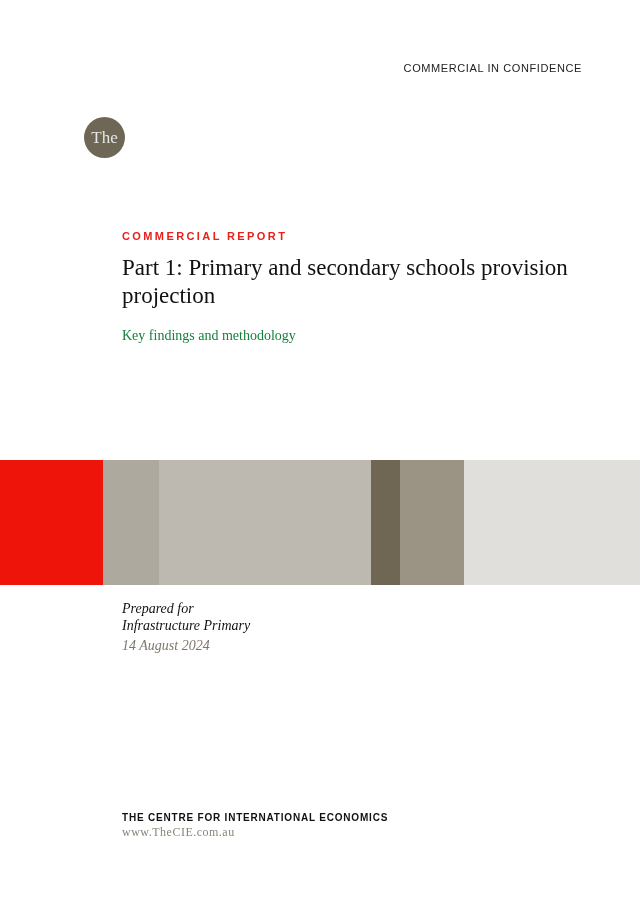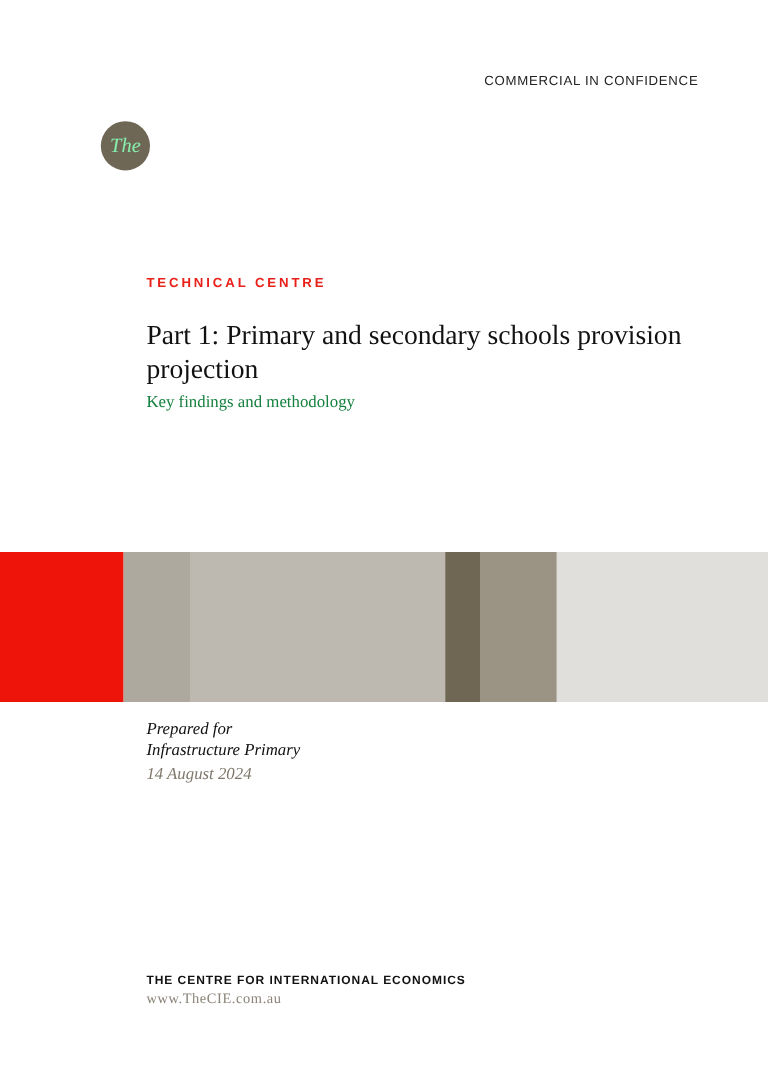--- a/index.html
+++ b/index.html
@@ -14,32 +14,32 @@
     font-size: 11px; letter-spacing: 0.6px; color: #222;
   }
   .logo { position: absolute; left: 84px; top: 101px; width: 113px; height: 80px; }
   .logo-box {
     position: absolute; left: 19px; top: 26px; width: 93px; height: 53px;
     background: #ee1c0e;
     color: #fff; font-family: "Liberation Serif", serif;
     font-size: 42px; line-height: 53px; text-align: center; letter-spacing: 1px;
   }
   .logo-circle {
-    position: absolute; left: 0; top: 0; width: 41px; height: 41px;
+    position: absolute; left: 0; top: 16px; width: 41px; height: 41px;
     border-radius: 50%; background: #6f6756;
-    color: #86efac; font-style: italic; font-size: 17px;
+    color: #e5e5e5; font-size: 17px;
     line-height: 41px; text-align: center; z-index: 2;
   }
   .kicker {
     position: absolute; left: 122px; top: 230px;
     font-family: "Liberation Sans", sans-serif; font-weight: bold;
     font-size: 11px; letter-spacing: 2.4px; color: #e8201a;
   }
   .title {
-    position: absolute; left: 122px; top: 266px; width: 460px;
+    position: absolute; left: 122px; top: 254px; width: 460px;
     font-size: 23px; line-height: 28px; color: #111; margin: 0; font-weight: normal;
   }
   .subtitle {
     position: absolute; left: 122px; top: 328px;
     font-size: 14px; color: #15803d;
   }
   .band { position: absolute; left: 0; top: 460px; width: 640px; height: 125px; display: flex; }
   .band div { height: 100%; }
   .prepared {
     position: absolute; left: 122px; top: 600px;
@@ -61,21 +61,21 @@
 </style>
 </head>
 <body>
 
 <div class="confidential">COMMERCIAL IN CONFIDENCE</div>
 
 <div class="logo">
   <div class="logo-circle">The</div>
 </div>
 
-<div class="kicker">TECHNICAL CENTRE</div>
+<div class="kicker">COMMERCIAL REPORT</div>
 <h1 class="title">Part 1: Primary and secondary schools provision projection</h1>
 <div class="subtitle">Key findings and methodology</div>
 
 <div class="band">
   <div style="background: rgb(238, 20, 10); width: 103px;"></div>
   <div style="background: rgb(174, 169, 158); width: 56px;"></div>
   <div style="background: rgb(189, 184, 176); width: 212px;"></div>
   <div style="background: rgb(111, 103, 83); width: 29px;"></div>
   <div style="background: rgb(155, 147, 132); width: 64px;"></div>
   <div style="background: rgb(224, 223, 219); width: 176px;"></div>

